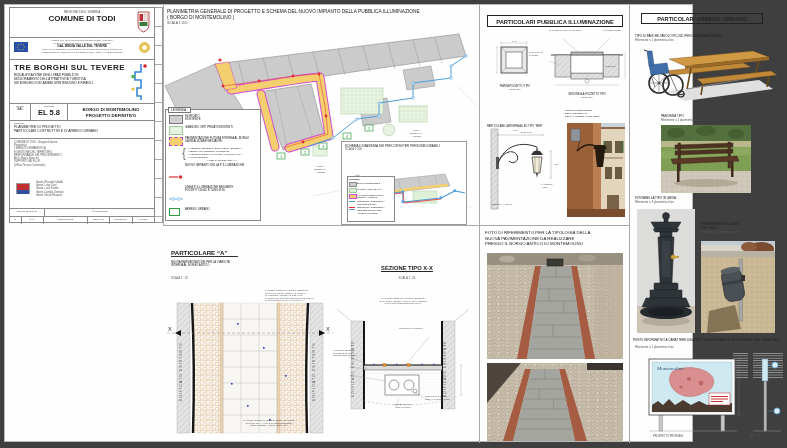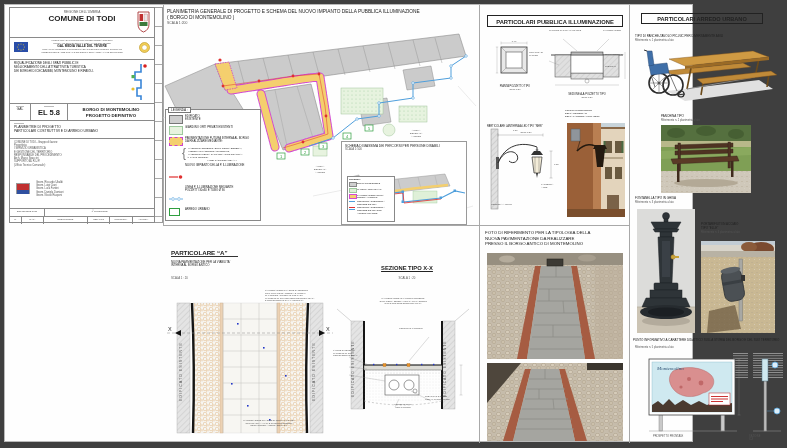--- a/index.html
+++ b/index.html
@@ -105,20 +105,21 @@
       </svg>
       <div style="padding:1px 20px 0">
         <div class="f2 c g">PROGRAMMA DI SVILUPPO RURALE DELL'UMBRIA 2007/2013</div>
         <div class="f2 c g">MISURA 413 DEL PSL DEL GAL MEDIA VALLE DEL TEVERE</div>
         <div class="f32 b c">GAL MEDIA VALLE DEL TEVERE</div>
         <div class="f2 c g">RIQUALIFICAZIONE DEL PATRIMONIO PAESAGGISTICO E STORICO-CULTURALE</div>
         <div class="f2 c g">PUBBLICO DELLE AREE RURALI E DEI BORGHI DELLA MEDIA VALLE DEL TEVERE</div>
       </div>
     </div>
     <div class="row" style="height:44px">
+      <div class="f8 b" style="padding:3px 0 0 4px;letter-spacing:0.4px">TRE BORGHI SUL TEVERE</div>
       <div class="f3 pre" style="padding:2px 0 0 4px;width:112px">RIQUALIFICAZIONE DEGLI SPAZI PUBBLICI E
 MIGLIORAMENTO DELL'ATTRATTIVITA' TURISTICA
 DEI BORGHI DI CECANIBBI, MONTEMOLINO E RIPAIOLI.</div>
       <svg class="a" style="right:3px;top:3px" width="26" height="38" viewBox="0 0 26 38">
         <path d="M16,1 L16,9 L10,9 L10,17 L16,17 L16,25 L12,25 L12,33 L16,33 L16,37" fill="none" stroke="#3a86d8" stroke-width="1.6"></path>
         <circle cx="20" cy="3" r="1.8" fill="#d82020"></circle>
         <rect x="6.5" y="12" width="3.2" height="3.2" fill="#50b050"></rect>
         <circle cx="8" cy="26" r="1.6" fill="#e8c030"></circle>
       </svg>
     </div>

